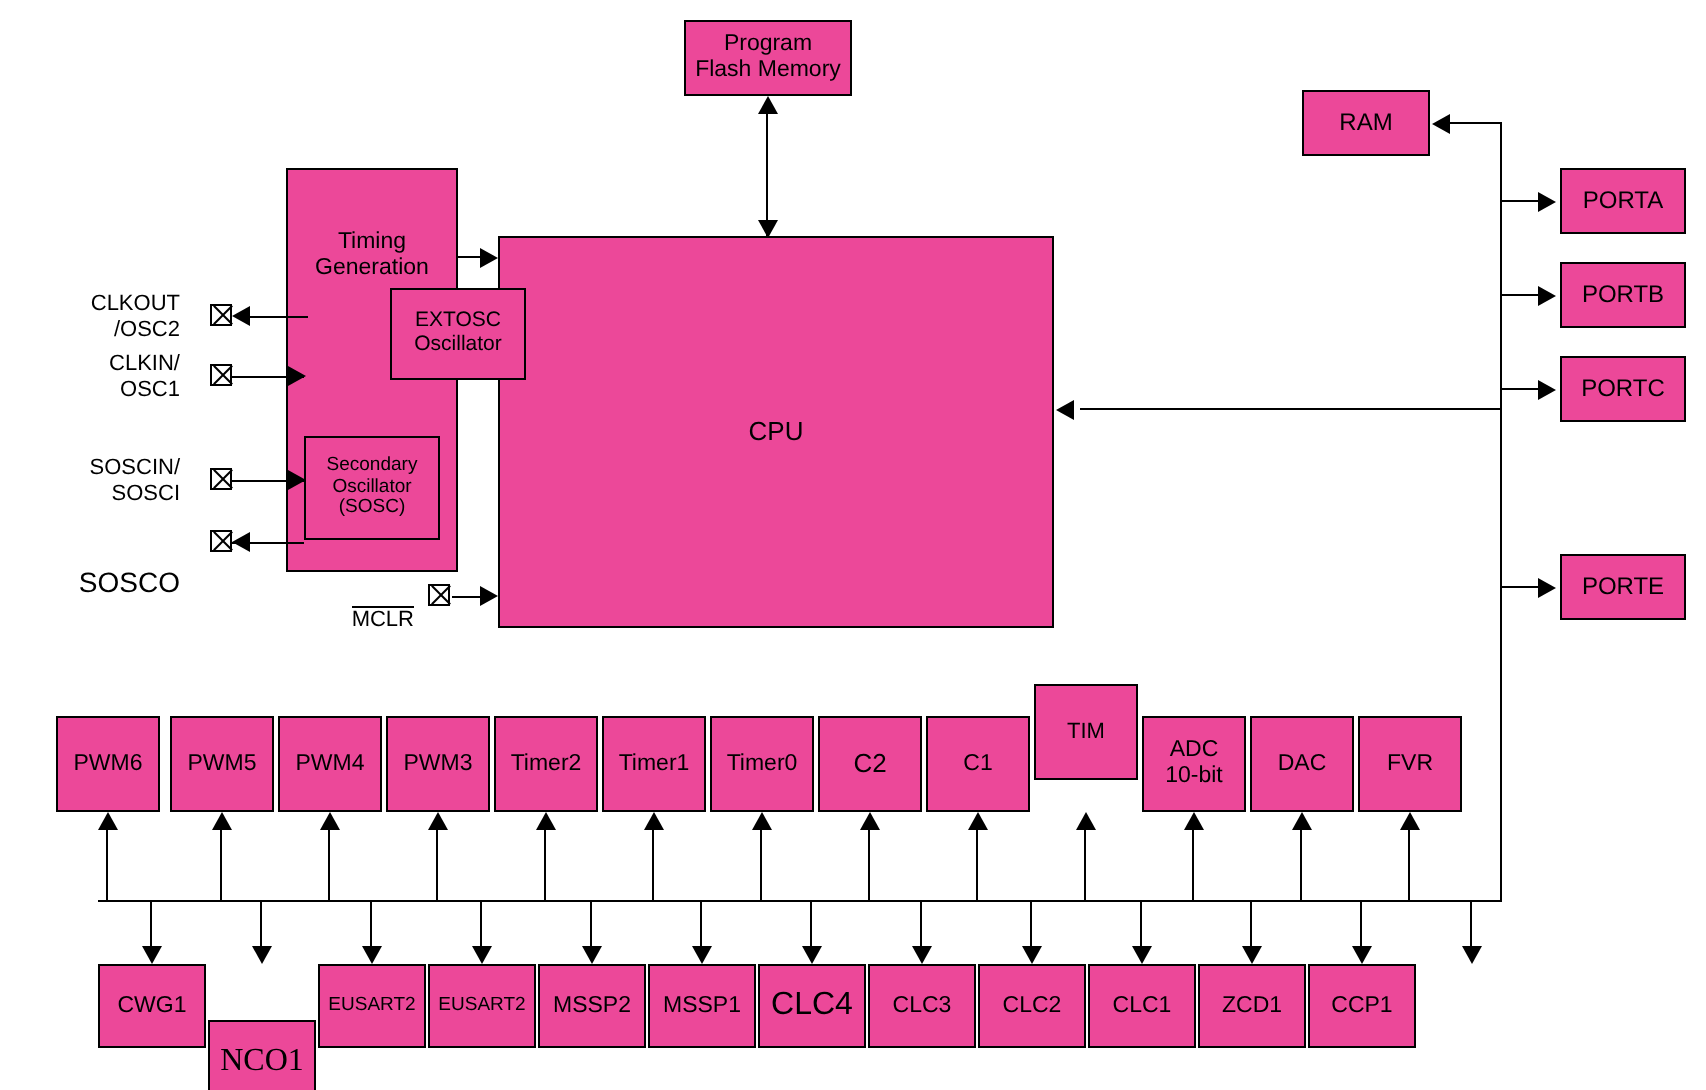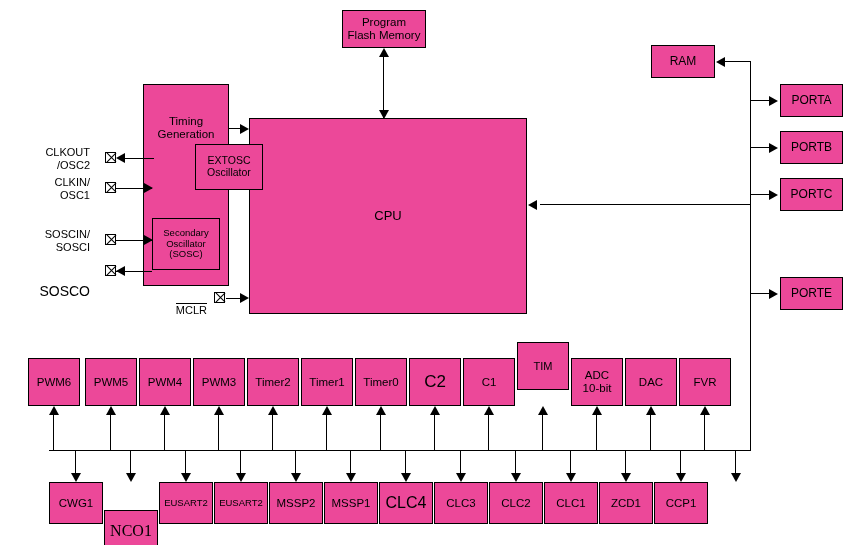--- a/index.html
+++ b/index.html
@@ -200,21 +200,21 @@
   <div class="arrow arr-up" style="left:268px; top:406px;"></div>
 
   <div class="box" style="left:301px; top:358px; width:52px; height:48px; font-size:11.5px;">Timer1</div>
   <div class="line vline" style="left:326px; top:414px; height:36px;"></div>
   <div class="arrow arr-up" style="left:322px; top:406px;"></div>
 
   <div class="box" style="left:355px; top:358px; width:52px; height:48px; font-size:11.5px;">Timer0</div>
   <div class="line vline" style="left:380px; top:414px; height:36px;"></div>
   <div class="arrow arr-up" style="left:376px; top:406px;"></div>
 
-  <div class="box" style="left:409px; top:358px; width:52px; height:48px; font-size:17px;">C2</div>
+  <div class="box" style="left:409px; top:358px; width:52px; height:48px; font-size:13px;">C2</div>
   <div class="line vline" style="left:434px; top:414px; height:36px;"></div>
   <div class="arrow arr-up" style="left:430px; top:406px;"></div>
 
   <div class="box" style="left:463px; top:358px; width:52px; height:48px; font-size:11.5px;">C1</div>
   <div class="line vline" style="left:488px; top:414px; height:36px;"></div>
   <div class="arrow arr-up" style="left:484px; top:406px;"></div>
 
   <div class="box" style="left:517px; top:342px; width:52px; height:48px; font-size:11px;">TIM</div>
   <div class="line vline" style="left:542px; top:414px; height:36px;"></div>
   <div class="arrow arr-up" style="left:538px; top:406px;"></div>

